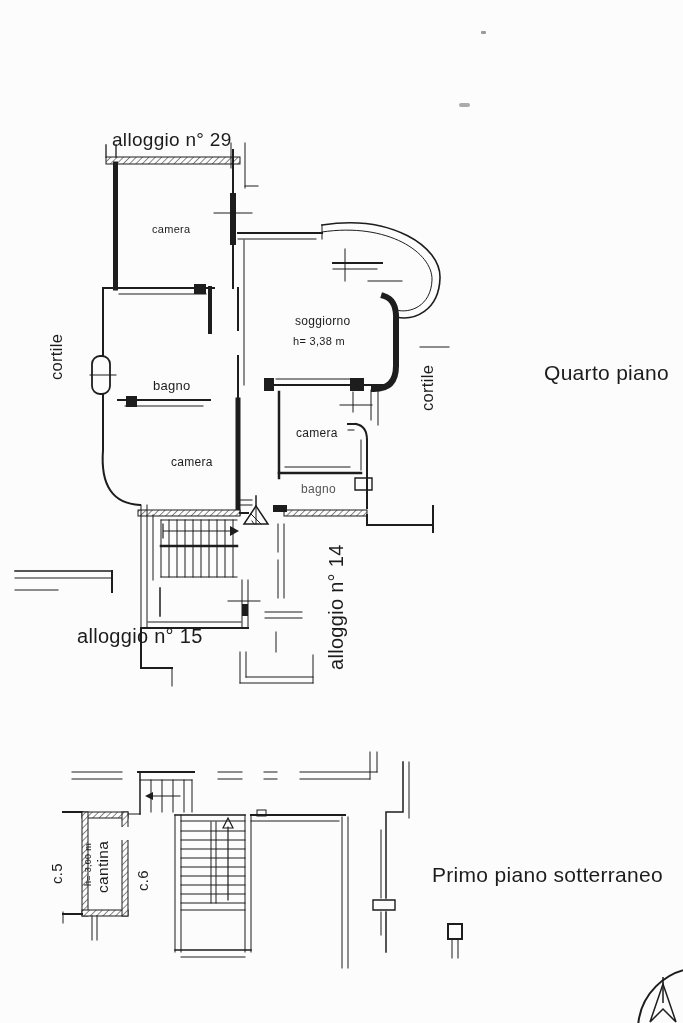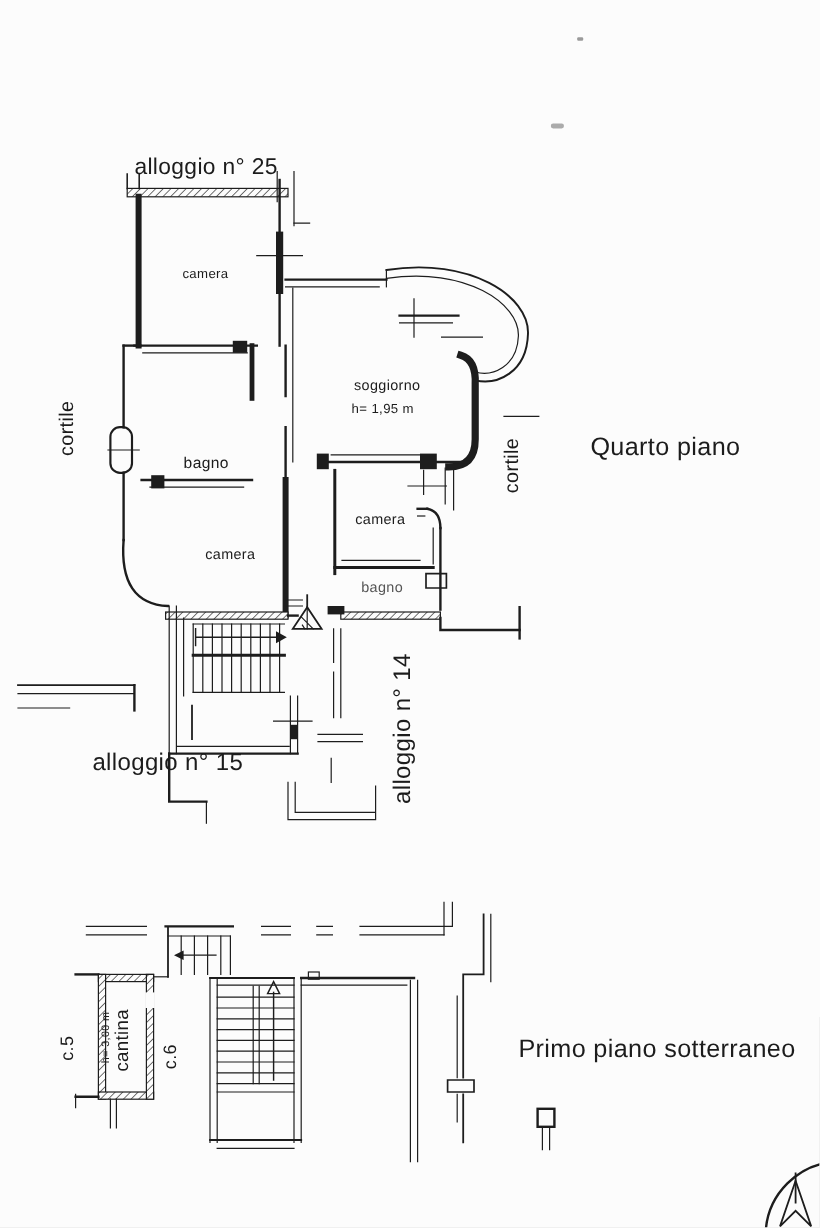--- a/index.html
+++ b/index.html
@@ -194,40 +194,40 @@
     <path d="M663,977 V1003" stroke-width="1.5"></path>
     <path d="M663,984 L650,1022 L663,1009 L676,1022 Z" stroke-width="1.5"></path>
   </g>
 
   <g fill="#9a9a9a" stroke="none">
     <rect x="481" y="31" width="5" height="3" rx="1"></rect>
     <rect x="459" y="103" width="11" height="4" rx="2" fill="#ababab"></rect>
   </g>
 </svg>
 
-<div class="lbl apt" style="left:112px;top:130px;">alloggio n° 25</div>
+<div class="lbl apt" style="left:112px;top:130px;">alloggio n° 29</div>
 
 <div class="lbl small" style="left:152px;top:224px;">camera</div>
 
 <div class="lbl room" style="left:295px;top:315px;">soggiorno</div>
-<div class="lbl small" style="left:293px;top:336px;">h= 1,95 m</div>
+<div class="lbl small" style="left:293px;top:336px;">h= 3,38 m</div>
 
 <div class="lbl" style="left:153px;top:379px;font-size:13px;">bagno</div>
 
 <div class="lbl room" style="left:171px;top:456px;">camera</div>
 
 <div class="lbl room" style="left:296px;top:427px;">camera</div>
 
 <div class="lbl room dim" style="left:301px;top:483px;">bagno</div>
 
 <div class="lbl vtext" style="left:48px;top:380px;font-size:16.5px;">cortile</div>
 
 <div class="lbl vtext" style="left:419px;top:411px;font-size:16.5px;">cortile</div>
 
-<div class="lbl big" style="left:492px;top:362px;">Quarto piano</div>
+<div class="lbl big" style="left:544px;top:362px;">Quarto piano</div>
 
 <div class="lbl" style="left:77px;top:626px;font-size:20px;text-align:right;">alloggio n° 15</div>
 
 <div class="lbl vtext" style="left:326px;top:670px;font-size:20px;">alloggio n° 14</div>
 
 <div class="lbl vtext" style="left:49px;top:884px;font-size:15px;">c.5</div>
 
 <div class="lbl vtext" style="left:84px;top:886px;font-size:9px;">h= 3,00 m</div>
 
 <div class="lbl vtext" style="left:95px;top:893px;font-size:15.5px;">cantina</div>

